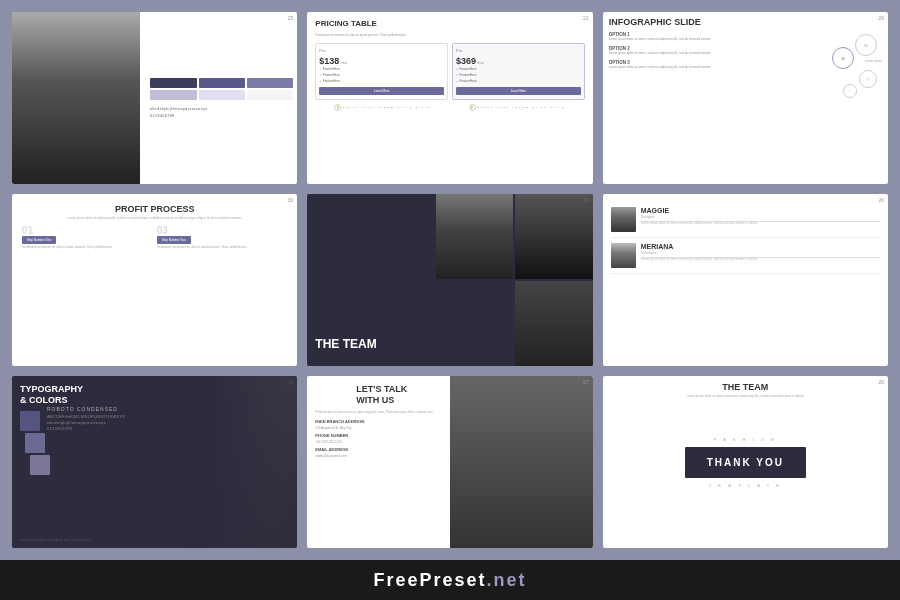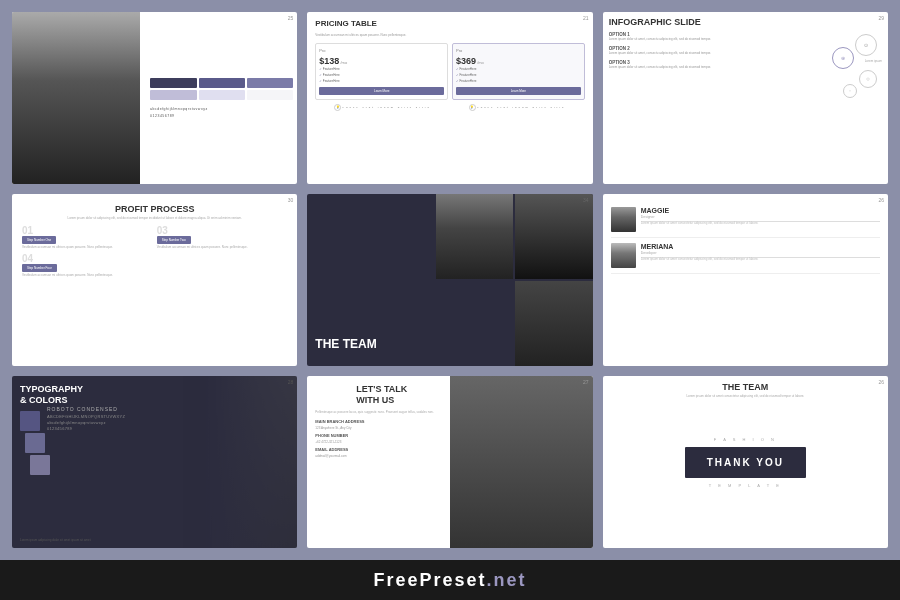--- a/index.html
+++ b/index.html
@@ -706,25 +706,20 @@
       <div class="process-item">
         <div class="process-num">01</div>
         <div class="process-btn">Step Number One</div>
         <div class="process-text">Vestibulum accumsan mi ultrices quam posuere. Nunc pellentesque.</div>
       </div>
       <div class="process-item">
         <div class="process-num">03</div>
         <div class="process-btn">Step Number Two</div>
         <div class="process-text">Vestibulum accumsan mi ultrices quam posuere. Nunc pellentesque.</div>
       </div>
-      <div class="process-item">
-        <div class="process-num">04</div>
-        <div class="process-btn">Step Number Four</div>
-        <div class="process-text">Vestibulum accumsan mi ultrices quam posuere. Nunc pellentesque.</div>
-      </div>
     </div>
   </div>
 
   <div class="slide slide-5">
     <span class="slide-number">34</span>
     <div class="team-title-main">THE TEAM</div>
     <div class="team-photos">
       <div class="team-photo">
           <div class="dark-photo-1"></div>
         </div>

